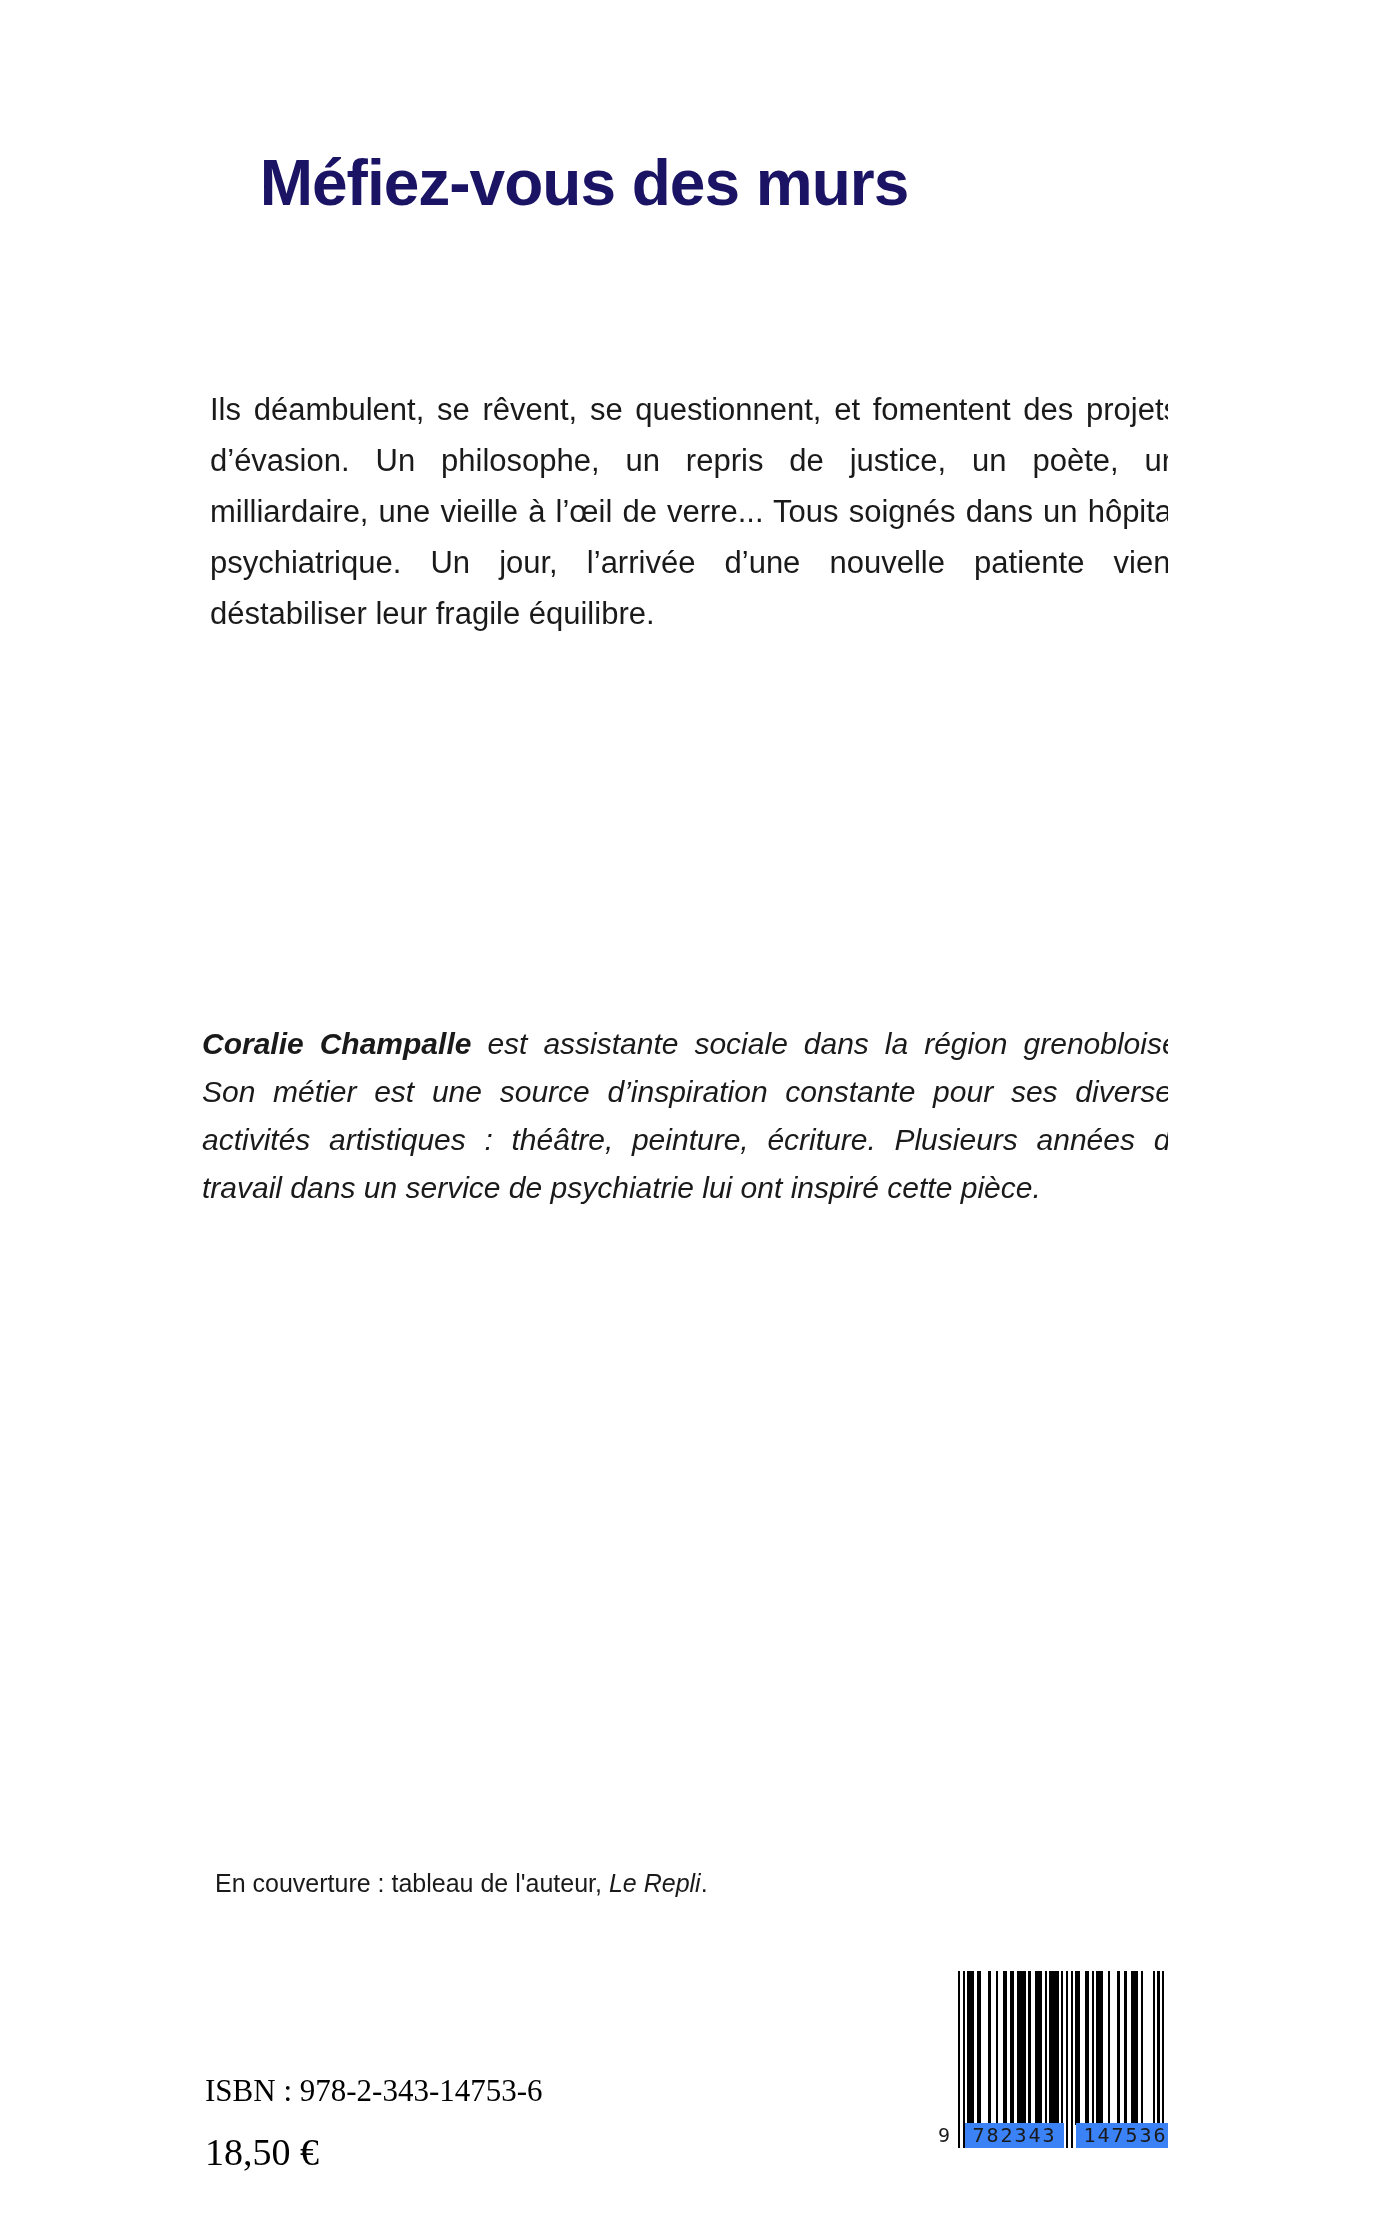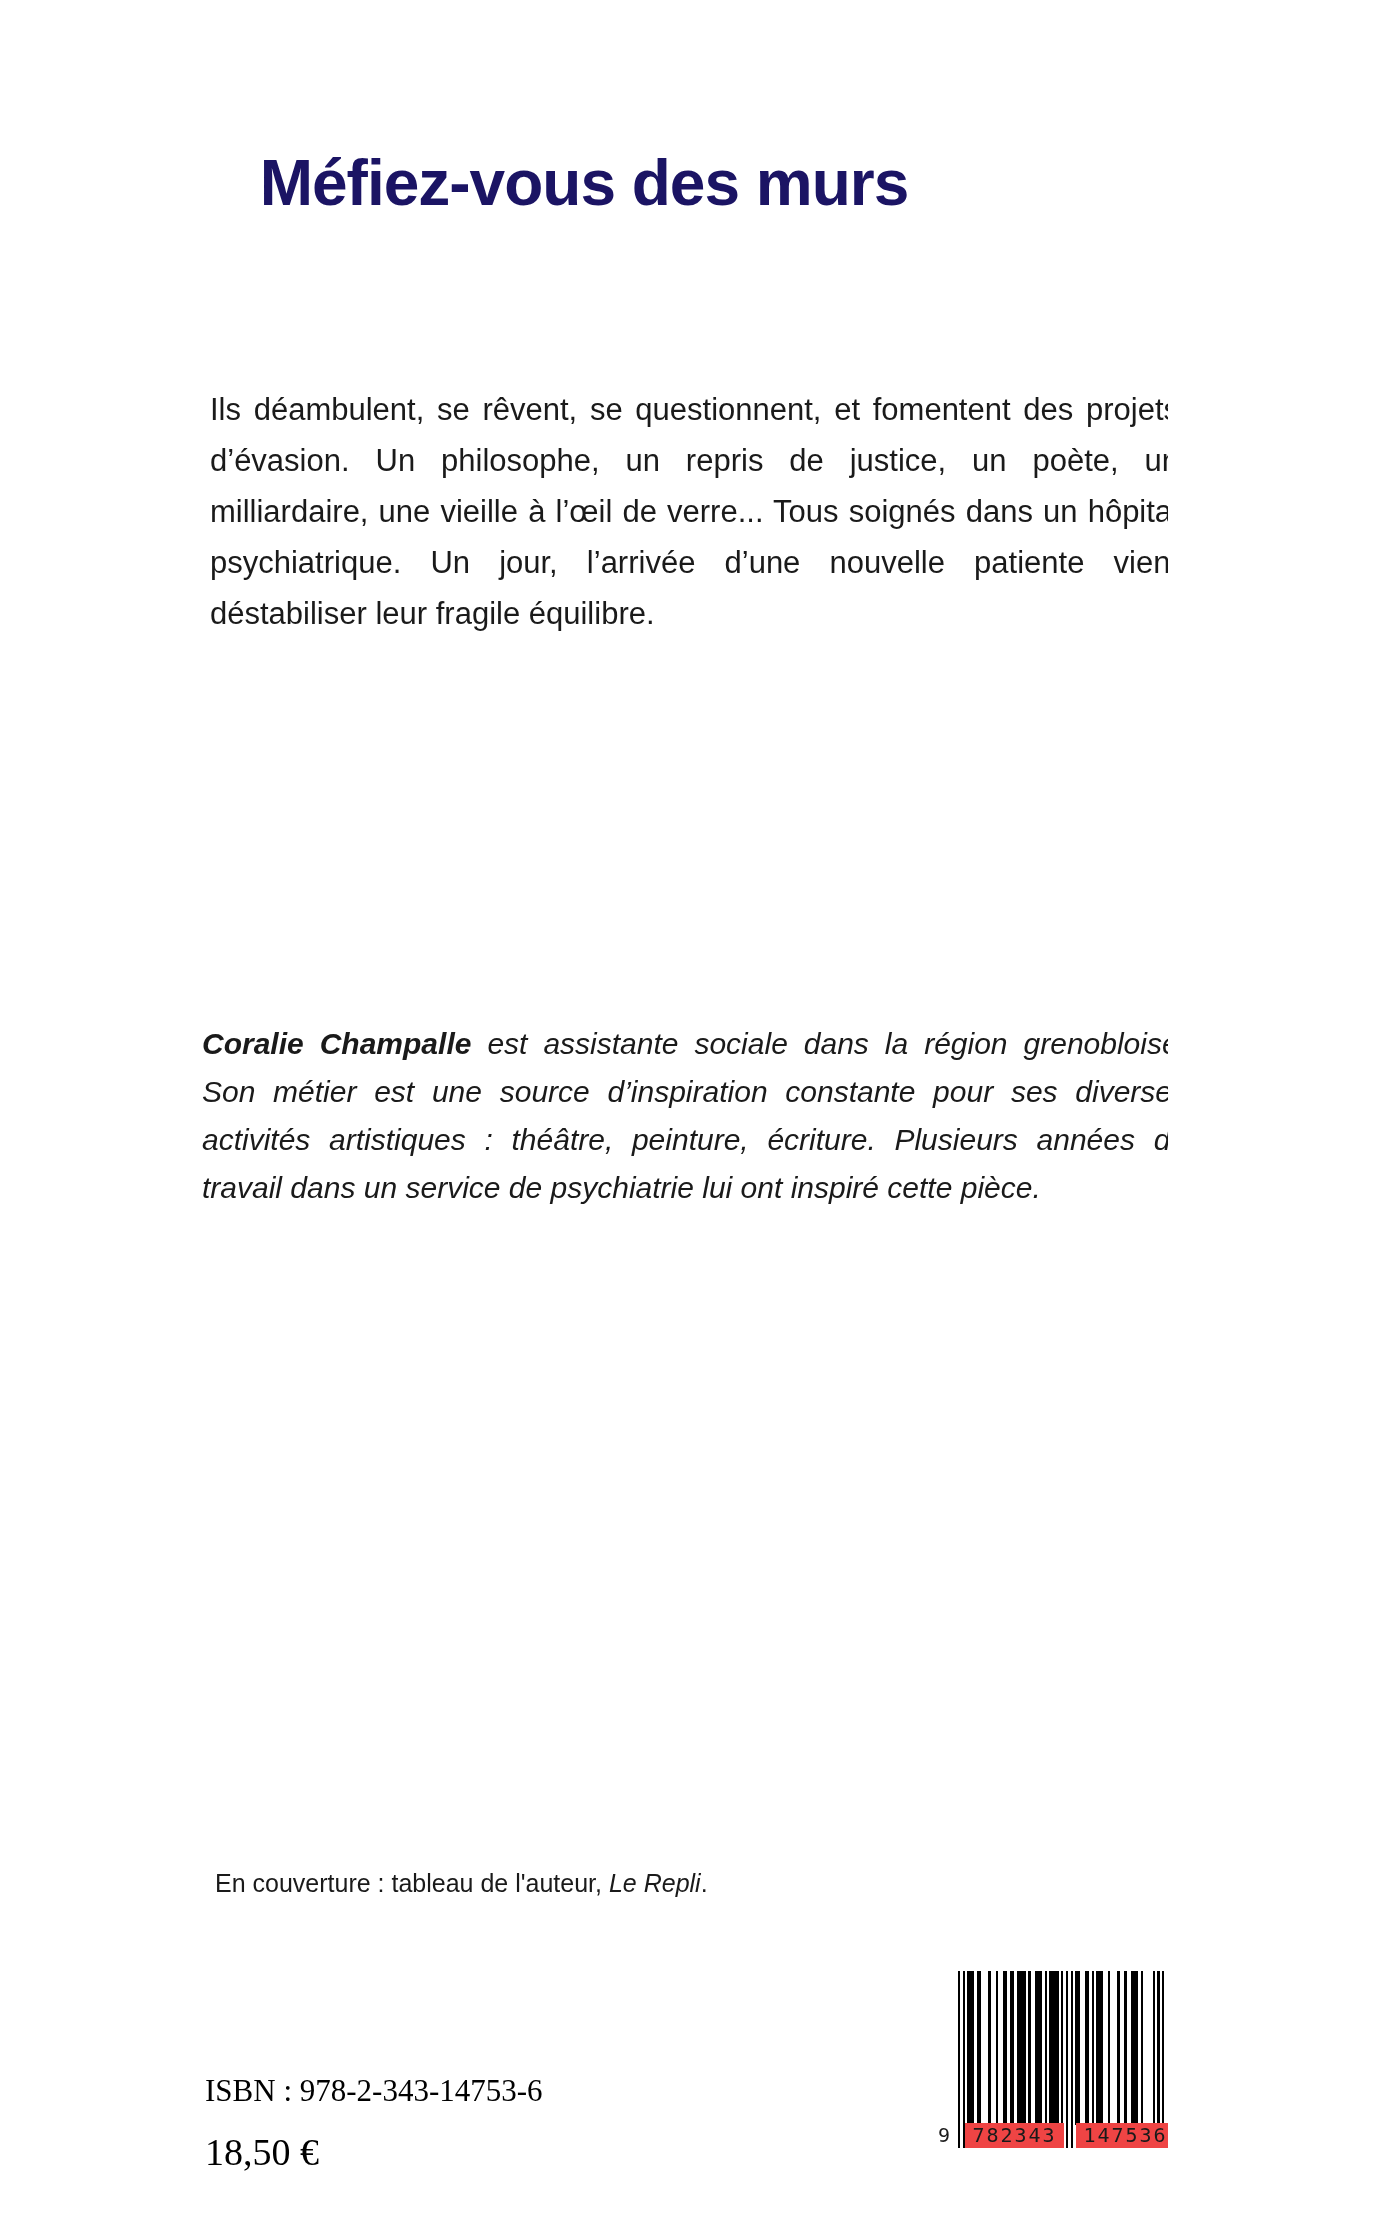--- a/index.html
+++ b/index.html
@@ -95,21 +95,21 @@
     position: absolute;
     left: 0;
     top: 152px;
     font-family: "DejaVu Sans Mono", monospace;
     font-size: 20px;
   }
   .bc-group {
     position: absolute;
     top: 152px;
     height: 25px;
-    background: #ef4444;
+    background: #3b82f6;
     text-align: center;
     font-family: "DejaVu Sans Mono", monospace;
     font-size: 20px;
     letter-spacing: 2px;
     white-space: nowrap;
   }
   .g1 { left: 27px; width: 99px; }
   .g2 { left: 138px; width: 99px; }
 </style>
 </head>

